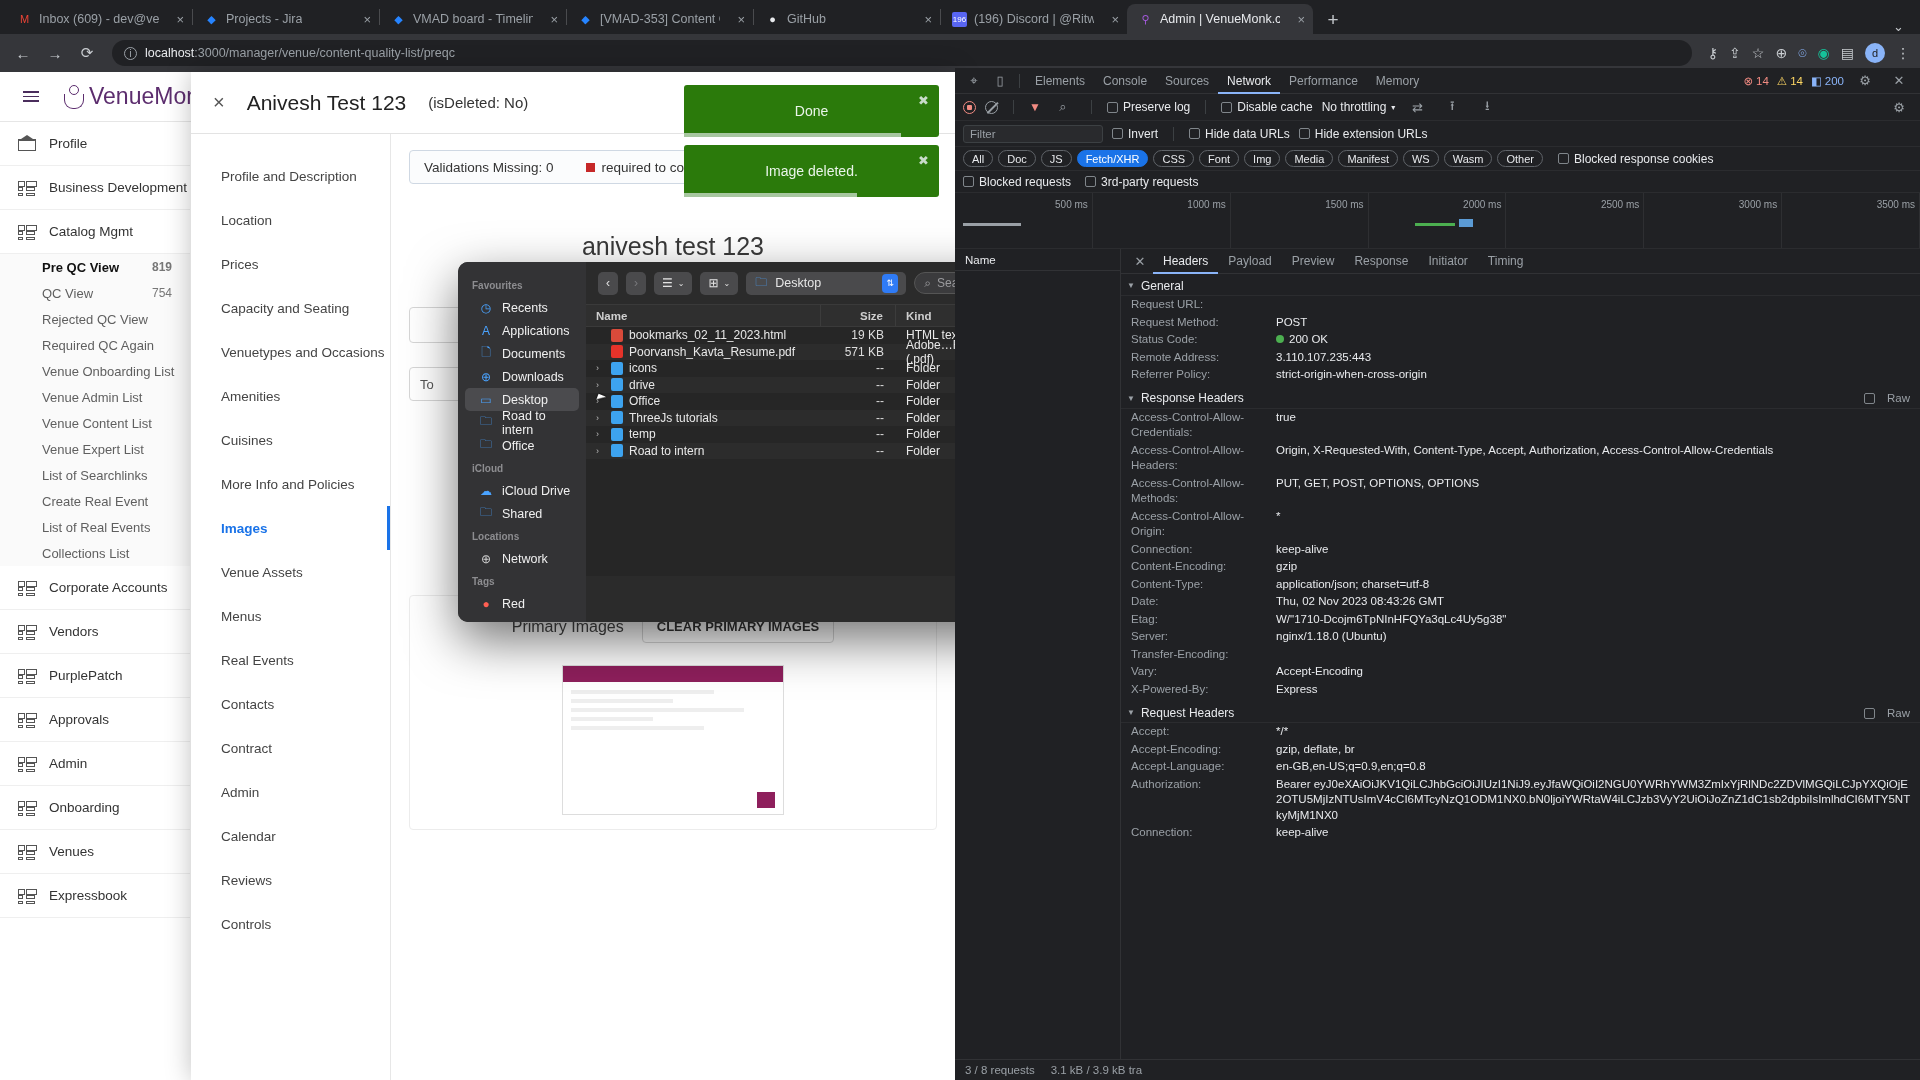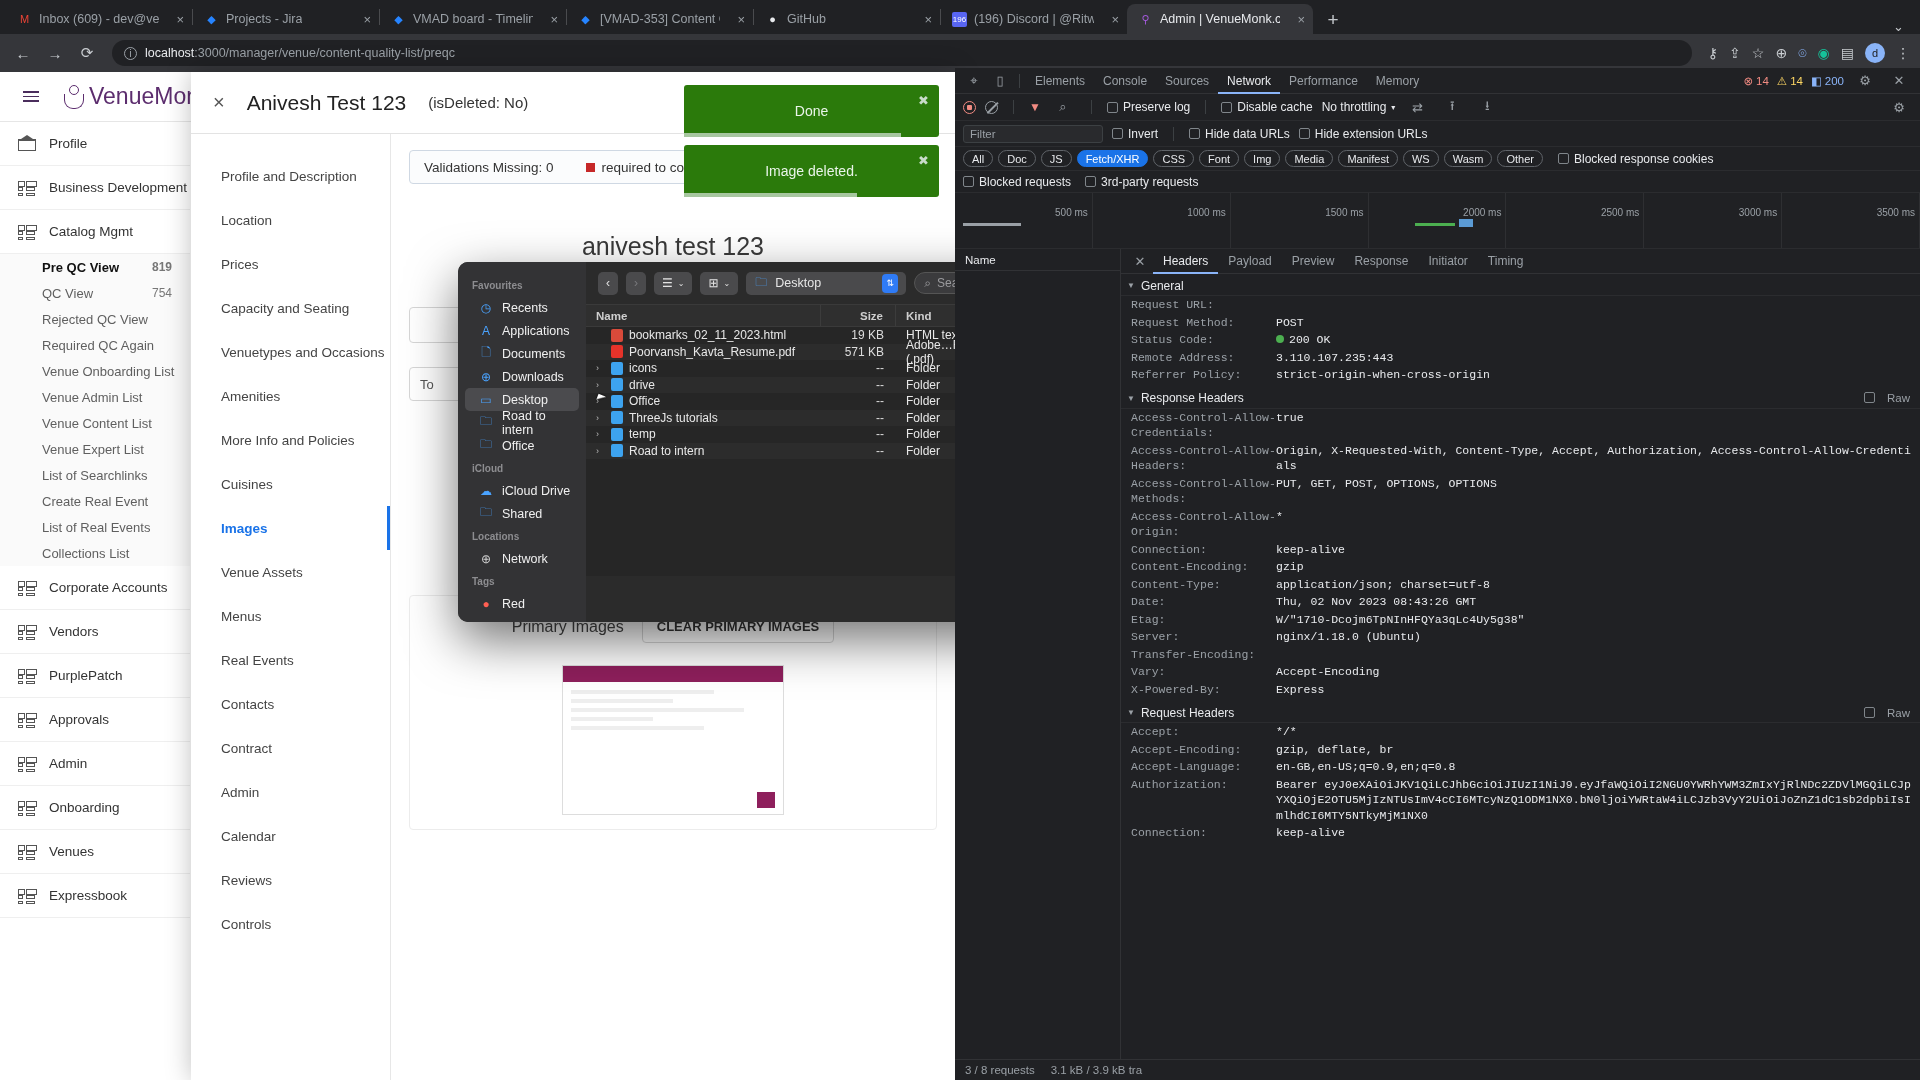--- a/index.html
+++ b/index.html
@@ -183,38 +183,38 @@
   .filterbox { width:140px; height:18px; background:#292a2d; border:1px solid #3c4043; border-radius:3px;
     display:flex; align-items:center; padding-left:6px; color:#9aa0a6; font-size:11.5px; }
   .dt-row4 { height:24px; display:flex; align-items:center; gap:5px; padding:0 8px; border-bottom:1px solid #2b2c2f; }
   .pill { height:17px; padding:0 8px; border:1px solid #5f6368; border-radius:9px; display:flex;
     align-items:center; font-size:11px; color:#e8eaed; }
   .pill.active { background:#1a73e8; border-color:#1a73e8; color:#fff; }
   .dt-row5 { height:22px; display:flex; align-items:center; gap:14px; padding:0 8px; border-bottom:1px solid #2b2c2f; }
   .overview { height:56px; border-bottom:1px solid #2b2c2f; position:relative; }
   .ov-grid { position:absolute; inset:0; display:flex; }
   .ov-cell { flex:1; border-right:1px solid #2e2f32; position:relative; }
-  .ov-lbl { position:absolute; right:4px; top:14px; font-size:10px; color:#9aa0a6; }
+  .ov-lbl { position:absolute; right:4px; top:6px; font-size:10px; color:#9aa0a6; }
   .ov-bar { position:absolute; left:8px; top:30px; width:58px; height:3px; background:#9aa0a6; }
   .ov-green { position:absolute; left:460px; top:30px; width:40px; height:3px; background:#4caf50; }
   .ov-blue { position:absolute; left:504px; top:26px; width:14px; height:8px; background:#5b9bd5; }
   .netpanel { display:flex; height:calc(100% - 183px); }
   .net-list { width:166px; border-right:1px solid #313235; }
   .net-hdr { height:22px; display:flex; align-items:center; padding-left:10px; font-size:11.5px;
     color:#e8eaed; border-bottom:1px solid #313235; }
   .det { flex:1; display:flex; flex-direction:column; }
   .det-tabs { height:25px; display:flex; align-items:center; gap:0; border-bottom:1px solid #313235; padding-left:6px; }
   .det-tab { padding:0 10px; height:25px; display:flex; align-items:center; color:#9aa0a6; font-size:12px; }
   .det-tab.active { color:#e8eaed; box-shadow:inset 0 -2px 0 #8ab4f8; }
   .det-body { flex:1; overflow:hidden; padding-top:2px; }
   .sec-hdr { height:20px; display:flex; align-items:center; gap:6px; padding-left:6px; font-size:12px;
     color:#e8eaed; border-bottom:1px solid #2b2c2f; }
   .sec-hdr .tri { font-size:8px; color:#9aa0a6; }
-  .sec-raw { margin-left:auto; margin-right:10px; display:flex; align-items:flex-start; gap:12px; color:#9aa0a6; font-size:11.5px; }
-  .hrow { display:flex; padding:1px 6px 1px 10px; font-size:11.5px; line-height:15.5px;font-family:Liberation Mono, monospace; }
+  .sec-raw { margin-left:auto; margin-right:10px; display:flex; align-items:flex-end; gap:12px; color:#9aa0a6; font-size:11.5px; }
+  .hrow { display:flex; padding:1px 6px 1px 10px; font-size:11.5px; line-height:15.5px; }
   .hkey { width:145px; flex:0 0 145px; color:#9aa0a6; }
   .hval { flex:1; color:#e8eaed; word-break:break-all; }
   .statusdot { width:8px; height:8px; border-radius:50%; background:#4caf50; display:inline-block; margin-right:5px; }
   .dt-status { position:absolute; left:0; bottom:0; height:21px; width:100%; border-top:1px solid #313235;
     display:flex; align-items:center; gap:16px; padding-left:10px; font-size:11.5px; color:#9aa0a6; background:#202124; }
 </style>
 </head>
 <body>
 
 <div class="browser">
@@ -459,24 +459,24 @@
       <div class="mnav-item">
           <span>Capacity and Seating</span>
         </div>
       <div class="mnav-item">
           <span>Venuetypes and Occasions</span>
         </div>
       <div class="mnav-item">
           <span>Amenities</span>
         </div>
       <div class="mnav-item">
+          <span>Cuisines</span>
+        </div>
+      <div class="mnav-item">
           <span>More Info and Policies</span>
-        </div>
-      <div class="mnav-item">
-          <span>Cuisines</span>
         </div>
       <div class="mnav-item active">
           <span>Images</span>
         </div>
       <div class="mnav-item">
           <span>Venue Assets</span>
         </div>
       <div class="mnav-item">
           <span>Menus</span>
         </div>

